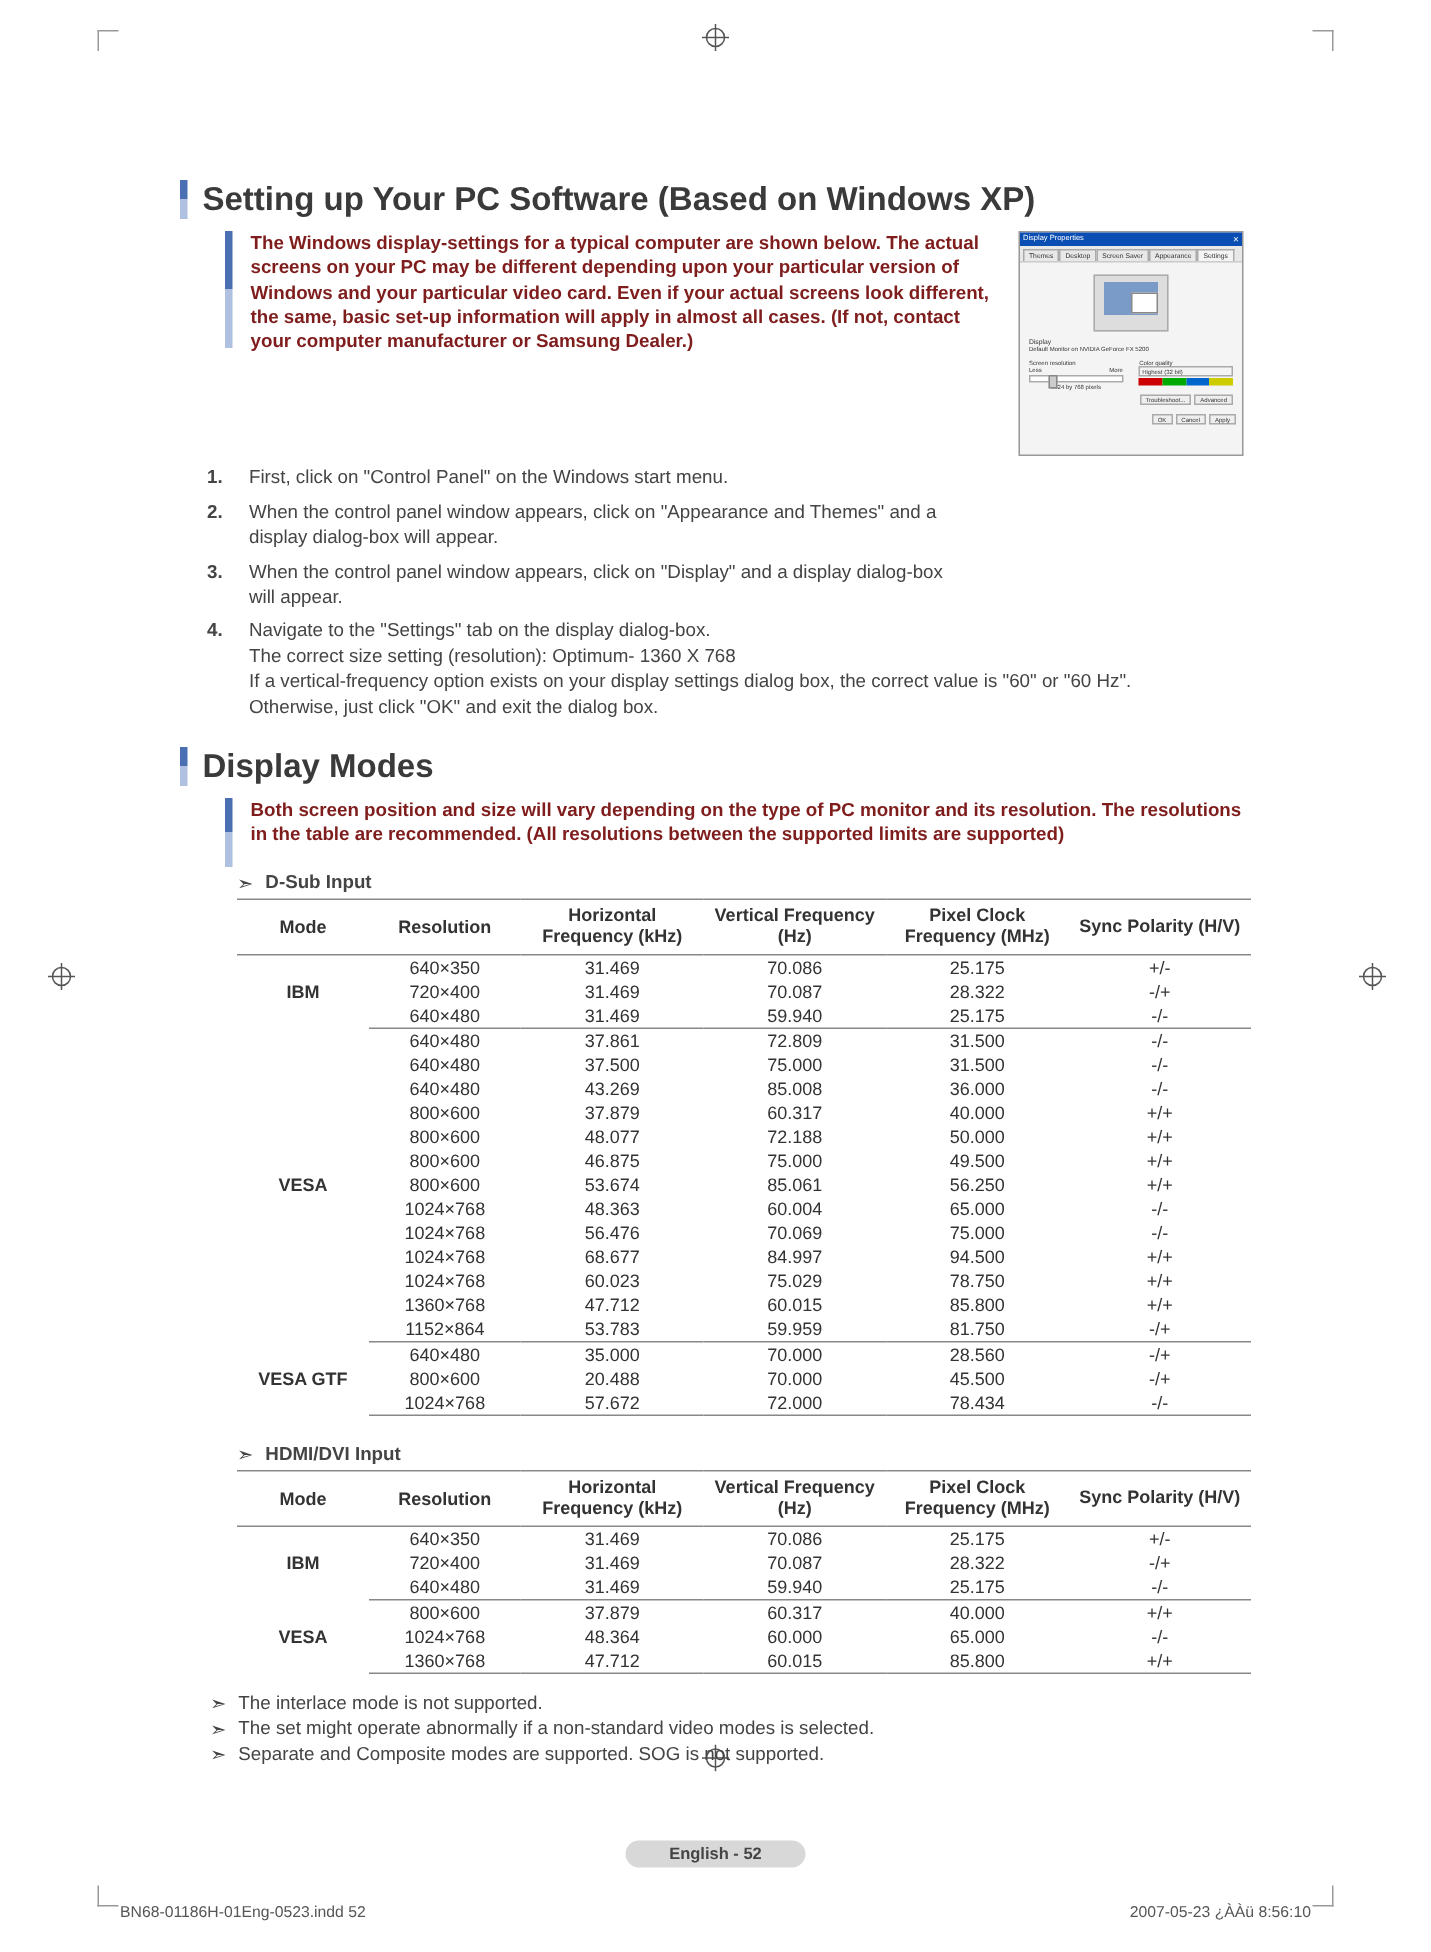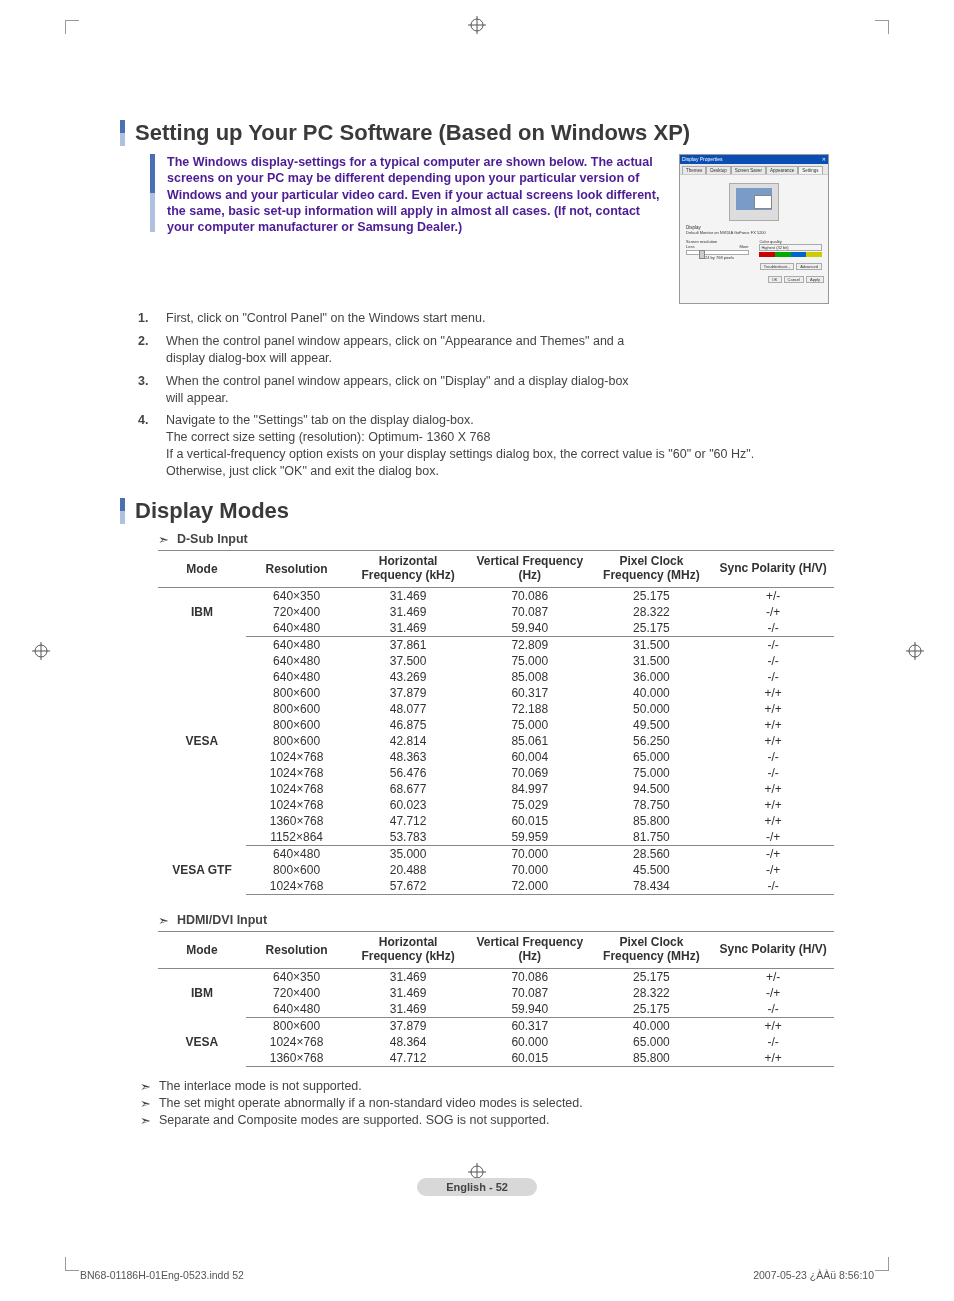--- a/index.html
+++ b/index.html
@@ -47,21 +47,21 @@
     font-size: 22px; font-weight: bold; color: #3a3a3a;
   }
   .intro-block {
     display: flex; gap: 12px; align-items: flex-start;
   }
   .intro-bar {
     width: 5px; flex: 0 0 5px;
     background: linear-gradient(to bottom, #4a6fb3 0%, #4a6fb3 50%, #b0c0e0 50%, #b0c0e0 100%);
   }
   .intro-text {
-    font-size: 12.5px; font-weight: bold; color: #4c1d95;
+    font-size: 12.5px; font-weight: bold; color: #7f1d1d;
     line-height: 1.3; flex: 1;
   }
   .intro-image-wrap { flex: 0 0 150px; }
   .dialog-thumb {
     border: 1px solid #999; font-size: 5px; background:#f4f4f4;
     width: 150px; height: 150px; position: relative;
   }
   .dialog-titlebar { height: 9px; background:#0a4db3; color:#fff; padding:1px 2px; font-size:5px; display:flex; justify-content:space-between; }
   .dialog-tabs { display:flex; gap:-1px; padding:2px 2px 0; background:#e8e8e8; border-bottom:1px solid #ccc; }
   .dialog-tab { border:1px solid #aaa; border-bottom:none; padding:1px 3px; background:#e8e8e8; font-size:4.5px; }
@@ -242,20 +242,25 @@
 The correct size setting (resolution): Optimum- 1360 X 768
 If a vertical-frequency option exists on your display settings dialog box, the correct value is "60" or "60 Hz". Otherwise, just click "OK" and exit the dialog box.</span>
       </li>
     </ol>
 
   <div class="section-header" style="margin-top:18px;">
     <div class="section-bar"></div>
     <div class="section-title">Display Modes</div>
   </div>
 
+  <div class="intro-block">
+    <div style="flex:0 0 18px;"></div>
+    <div class="intro-bar" style="height:46px;"></div>
+    <div class="intro-text">Both screen position and size will vary depending on the type of PC monitor and its resolution. The resolutions in the table are recommended. (All resolutions between the supported limits are supported)</div>
+  </div>
 
   <div class="arrow-line" style="margin-left:38px;">
     <span class="arrow-glyph">➣</span>
     <span class="subsection-label" style="margin:0;">D-Sub Input</span>
   </div>
 
   <table class="modes" id="dsub-table" style="margin-left:38px; width:calc(100% - 38px);">
     <thead>
         <tr>
       <th style="width:13%;">Mode</th>
@@ -329,21 +334,21 @@
         </tr>
         <tr>
           <td>800×600</td>
           <td>46.875</td>
           <td>75.000</td>
           <td>49.500</td>
           <td>+/+</td>
         </tr>
         <tr>
           <td>800×600</td>
-          <td>42.814</td>
+          <td>53.674</td>
           <td>85.061</td>
           <td>56.250</td>
           <td>+/+</td>
         </tr>
         <tr>
           <td>1024×768</td>
           <td>48.363</td>
           <td>60.004</td>
           <td>65.000</td>
           <td>-/-</td>

